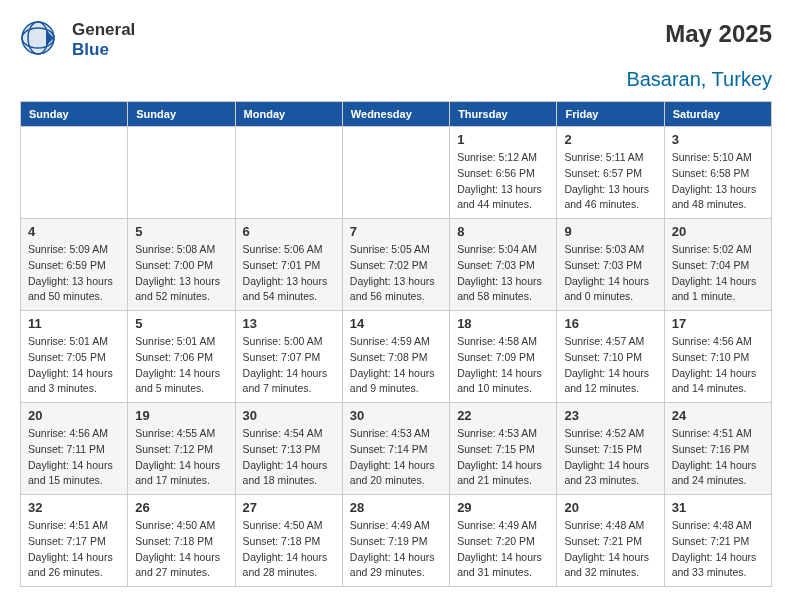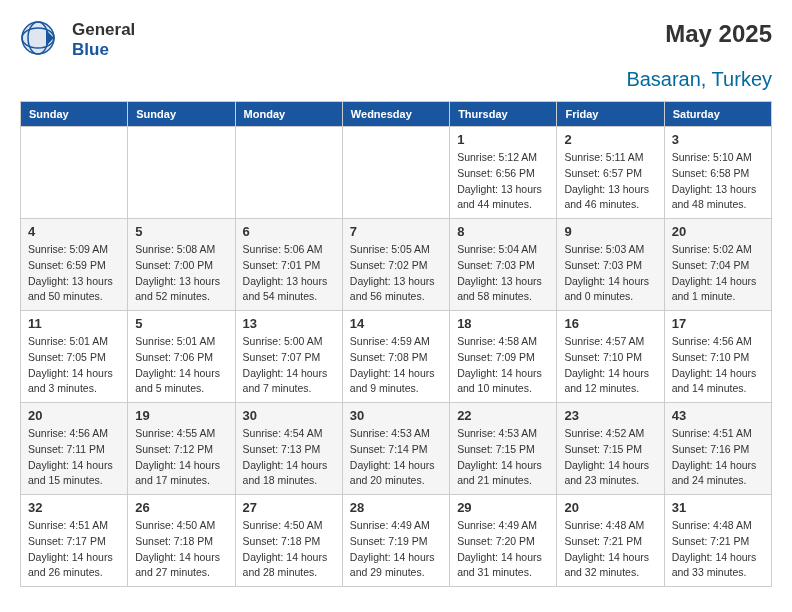--- a/index.html
+++ b/index.html
@@ -213,21 +213,21 @@
         </td>
         <td>
           <div class="day-number">22</div>
           <div class="day-info">Sunrise: 4:53 AM<br>Sunset: 7:15 PM<br>Daylight: 14 hours<br>and 21 minutes.</div>
         </td>
         <td>
           <div class="day-number">23</div>
           <div class="day-info">Sunrise: 4:52 AM<br>Sunset: 7:15 PM<br>Daylight: 14 hours<br>and 23 minutes.</div>
         </td>
         <td>
-          <div class="day-number">43</div>
+          <div class="day-number">24</div>
           <div class="day-info">Sunrise: 4:51 AM<br>Sunset: 7:16 PM<br>Daylight: 14 hours<br>and 24 minutes.</div>
         </td>
       </tr>
       <tr>
         <td>
           <div class="day-number">32</div>
           <div class="day-info">Sunrise: 4:51 AM<br>Sunset: 7:17 PM<br>Daylight: 14 hours<br>and 26 minutes.</div>
         </td>
         <td>
           <div class="day-number">26</div>

